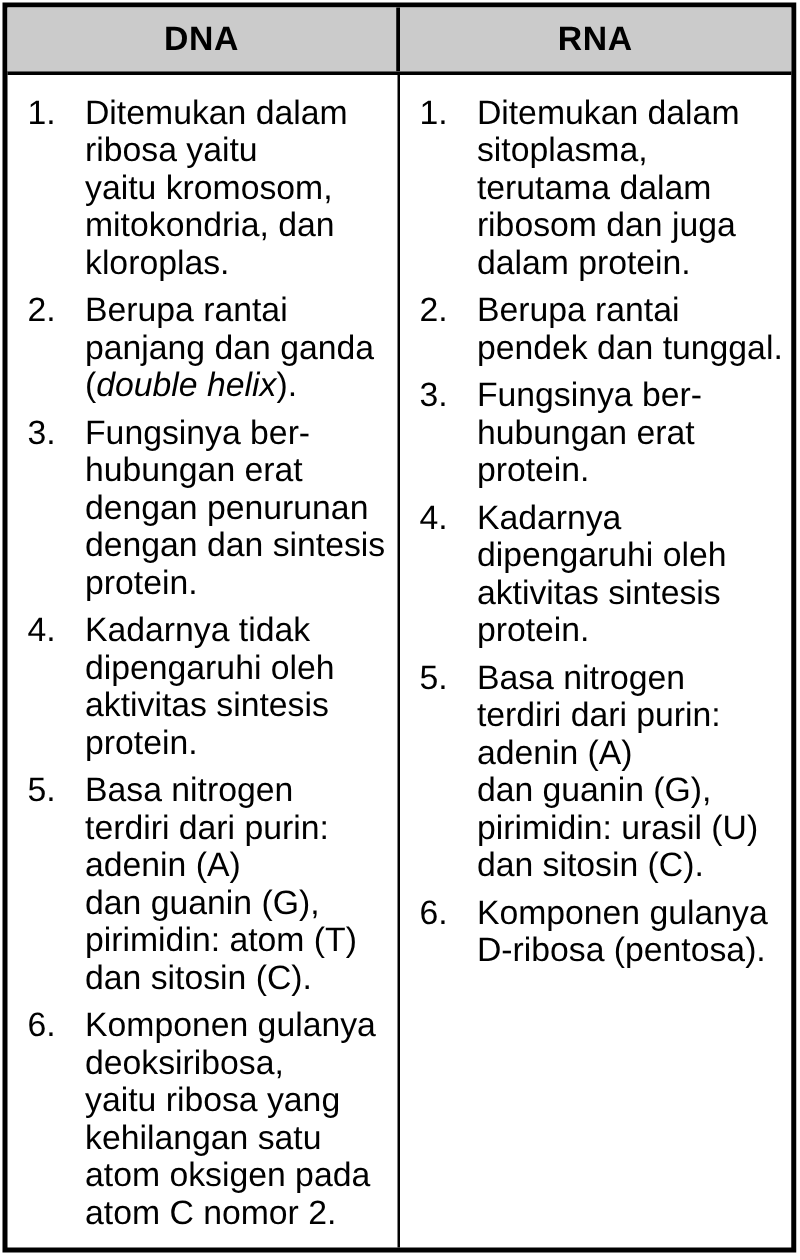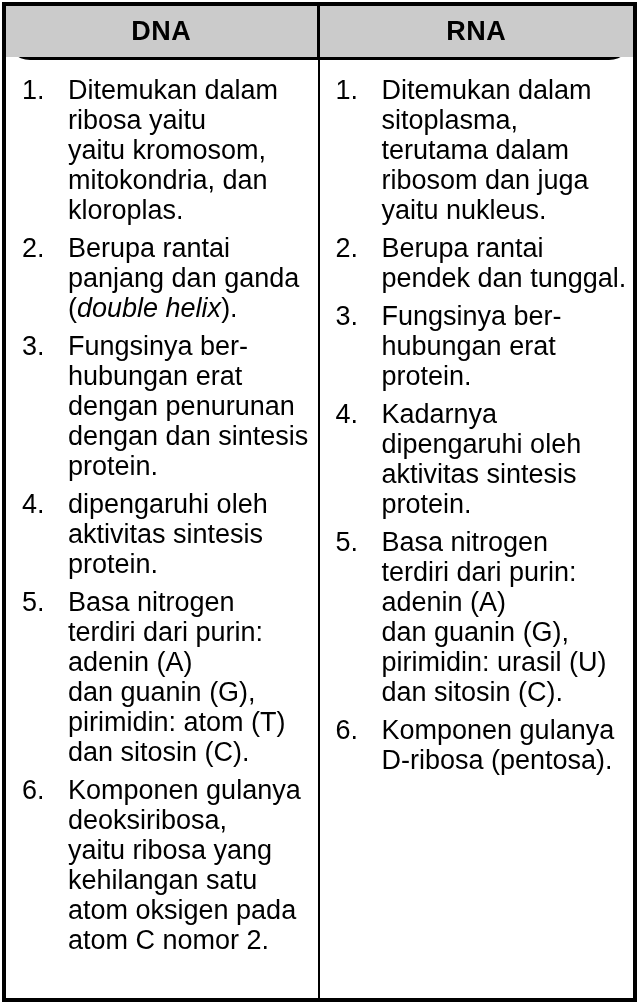--- a/index.html
+++ b/index.html
@@ -23,21 +23,20 @@
     border: 4px solid var(--border, #000);
     background: var(--bg, #fff);
     display: flex;
     flex-direction: column;
   }
   .hrow {
     display: grid;
     grid-template-columns: 1fr 1fr;
     border-bottom: 3px solid var(--border, #000);
     flex: 0 0 auto;
-    border-radius: 24px;
   }
   .hcell {
     background: var(--header-bg, #cbcbcb);
     height: 51px;
     display: flex;
     align-items: center;
     justify-content: center;
     font-weight: bold;
     font-size: 27px;
     letter-spacing: 0.5px;
@@ -96,20 +95,21 @@
             <div class="line">Fungsinya ber-</div>
             <div class="line">hubungan erat</div>
             <div class="line">dengan penurunan</div>
             <div class="line">dengan dan sintesis</div>
             <div class="line">protein.</div>
           </div>
         </div>
         <div class="item">
           <span class="num">4.</span>
           <div class="txt">
+            <div class="line">Kadarnya tidak</div>
             <div class="line">dipengaruhi oleh</div>
             <div class="line">aktivitas sintesis</div>
             <div class="line">protein.</div>
           </div>
         </div>
         <div class="item">
           <span class="num">5.</span>
           <div class="txt">
             <div class="line">Basa nitrogen</div>
             <div class="line">terdiri dari purin:</div>
@@ -132,21 +132,21 @@
         </div>
       </div>
     <div class="bcell" id="col-1">
         <div class="item">
           <span class="num">1.</span>
           <div class="txt">
             <div class="line">Ditemukan dalam</div>
             <div class="line">sitoplasma,</div>
             <div class="line">terutama dalam</div>
             <div class="line">ribosom dan juga</div>
-            <div class="line">yaitu nukleus.</div>
+            <div class="line">dalam protein.</div>
           </div>
         </div>
         <div class="item">
           <span class="num">2.</span>
           <div class="txt">
             <div class="line">Berupa rantai</div>
             <div class="line">pendek dan tunggal.</div>
           </div>
         </div>
         <div class="item">

